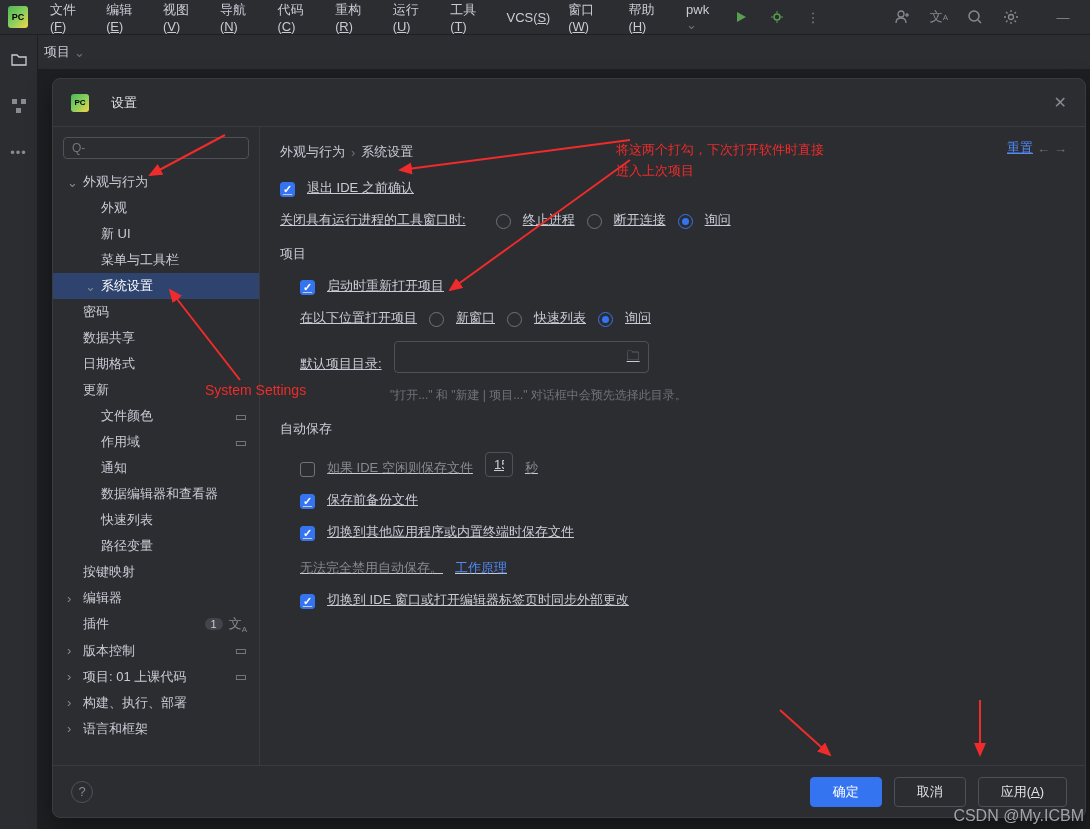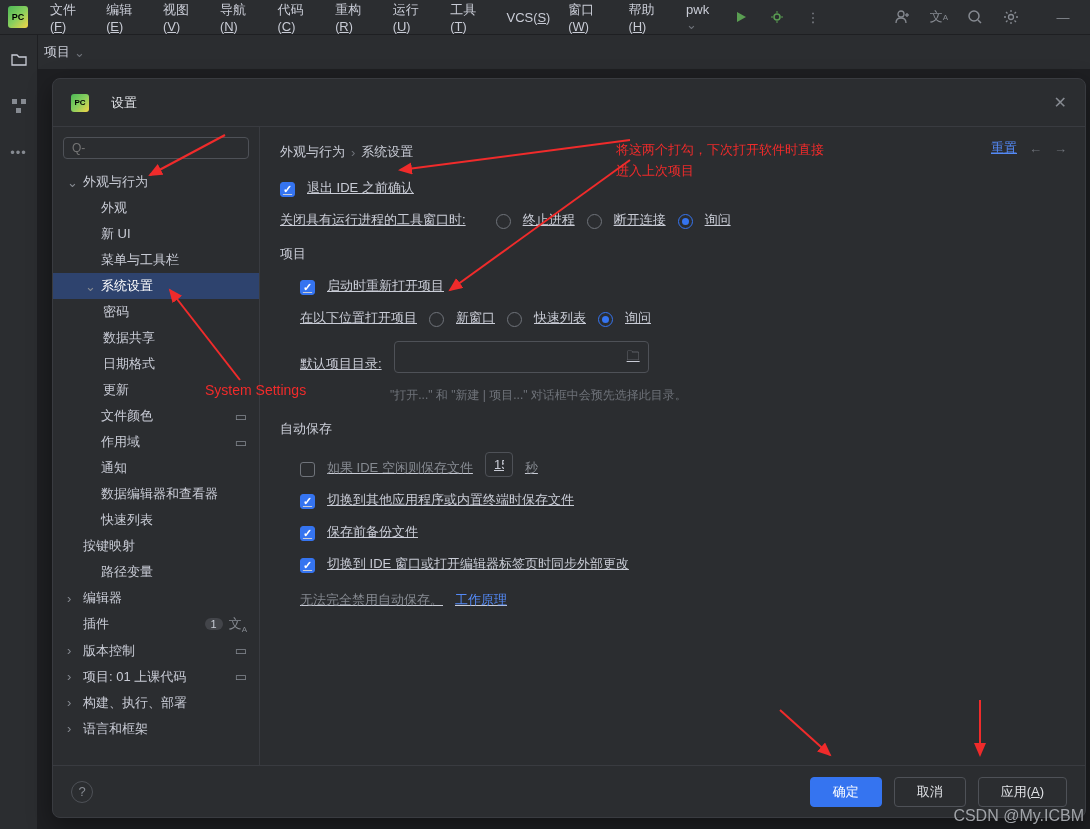--- a/index.html
+++ b/index.html
@@ -18,29 +18,29 @@
 .dialog-title { color:#dfe1e5; font-size:13px; }
 .close-x { margin-left:auto; color:#868a91; cursor:pointer; font-size:16px; }
 .dialog-body { flex:1; display:flex; overflow:hidden; }
 .sidebar { width:207px; border-right:1px solid #393b40; display:flex; flex-direction:column; }
 .search-box { margin:10px; padding:3px 8px; border:1px solid #4e5157; border-radius:4px; background:#2b2d30; display:flex; align-items:center; gap:4px; }
 .search-box input { background:transparent; border:none; outline:none; color:#c9ccd6; width:100%; font-size:12px; }
 .tree { overflow-y:auto; flex:1; padding-bottom:8px; }
 .tree-item { padding:4px 8px 4px 8px; display:flex; align-items:center; gap:4px; cursor:pointer; color:#c9ccd6; position:relative; }
 .tree-item.l0 { padding-left:14px; }
 .tree-item.l1 { padding-left:32px; }
-.tree-item.l2 { padding-left:50px; }
+.tree-item.l2 { padding-left:30px; }
 .tree-item.selected { background:#2e436e; color:#fff; }
 .tree-icon { width:12px; display:inline-flex; color:#868a91; }
 .tree-badge { margin-left:auto; color:#868a91; display:flex; align-items:center; gap:6px; padding-right:4px; }
 .badge-circle { background:#43454a; border-radius:8px; padding:0 6px; font-size:11px; color:#c9ccd6; }
 .content { flex:1; padding:16px 20px 16px 20px; position:relative; overflow-y:auto; color:#c9ccd6; }
 .breadcrumb { font-size:13px; margin-bottom:18px; display:flex; align-items:center; gap:6px; }
 .bc-sep { color:#6f737a; }
-.topcorner { position:absolute; right:18px; top:12px; display:flex; align-items:center; gap:12px;text-align:center; }
+.topcorner { position:absolute; right:18px; top:12px; display:flex; align-items:center; gap:4px;text-align:center; }
 .link { color:#548af7; cursor:pointer; }
 .nav-arrow { color:#6f737a; cursor:pointer; }
 .row { display:flex; align-items:flex-end; gap:12px; margin-bottom:14px; flex-wrap:wrap;text-decoration:underline; }
 .section-title { font-size:13px; color:#c9ccd6; margin:16px 0 14px 0; }
 .checkbox { width:15px; height:15px; border:1px solid #6f737a; border-radius:3px; display:inline-flex; align-items:center; justify-content:center; cursor:pointer; flex-shrink:0; }
 .checkbox.checked { background:#3574f0; border-color:#3574f0; }
 .checkbox.checked::after { content:"✓"; color:#fff; font-size:11px; font-weight:bold; line-height:1; }
 .radio { width:15px; height:15px; border:1.5px solid #6f737a; border-radius:50%; display:inline-flex; align-items:center; justify-content:center; cursor:pointer; flex-shrink:0; }
 .radio.checked { border-color:#3574f0; }
 .radio.checked::after { content:""; width:7px; height:7px; border-radius:50%; background:#3574f0; }
@@ -201,27 +201,27 @@
             <span>通知</span>
           </div>
         <div class="tree-item l1">
             <span class="tree-icon"></span>
             <span>数据编辑器和查看器</span>
           </div>
         <div class="tree-item l1">
             <span class="tree-icon"></span>
             <span>快速列表</span>
           </div>
+        <div class="tree-item l1">
+            <span class="tree-icon"></span>
+            <span>路径变量</span>
+          </div>
         <div class="tree-item l0">
             <span class="tree-icon"></span>
             <span>按键映射</span>
-          </div>
-        <div class="tree-item l1">
-            <span class="tree-icon"></span>
-            <span>路径变量</span>
           </div>
         <div class="tree-item l0">
             <span class="tree-icon">›</span>
             <span>编辑器</span>
           </div>
         <div class="tree-item l0">
             <span class="tree-icon"></span>
             <span>插件</span>
             <span class="tree-badge">
               <span class="badge-circle">1</span>
@@ -304,33 +304,33 @@
       <div class="section-title">自动保存</div>
       <div class="indent">
         <div class="row">
           <span class="checkbox"></span>
           <span class="check-label disabled-label">如果 IDE 空闲则保存文件</span>
           <input class="text-input small-input" disabled="" value="15" style="">
           <span class="disabled-label">秒</span>
         </div>
         <div class="row">
           <span class="checkbox checked"></span>
+          <span class="check-label">保存前备份文件</span>
+        </div>
+        <div class="row">
+          <span class="checkbox checked"></span>
           <span class="check-label">切换到其他应用程序或内置终端时保存文件</span>
-        </div>
-        <div class="row">
-          <span class="checkbox checked"></span>
-          <span class="check-label">保存前备份文件</span>
-        </div>
-        <div class="row">
-          <span class="checkbox checked"></span>
-          <span class="check-label">切换到 IDE 窗口或打开编辑器标签页时同步外部更改</span>
         </div>
         <div class="row" style="margin-top:18px;">
           <span class="disabled-label">无法完全禁用自动保存。</span>
           <span class="link">工作原理</span>
+        </div>
+        <div class="row">
+          <span class="checkbox checked"></span>
+          <span class="check-label">切换到 IDE 窗口或打开编辑器标签页时同步外部更改</span>
         </div>
       </div>
     </div>
   </div>
   <div class="dialog-footer">
     <span class="help-icon">?</span>
     <div class="footer-spacer"></div>
     <button class="btn primary">确定</button>
     <button class="btn">取消</button>
     <button class="btn"><span>应用</span>(<u>A</u>)</button>

